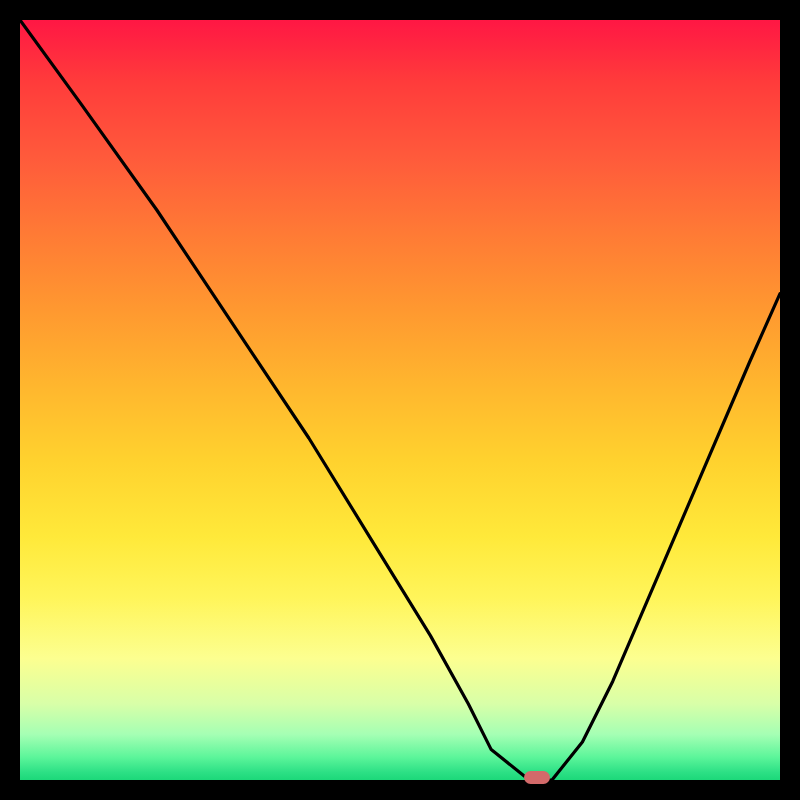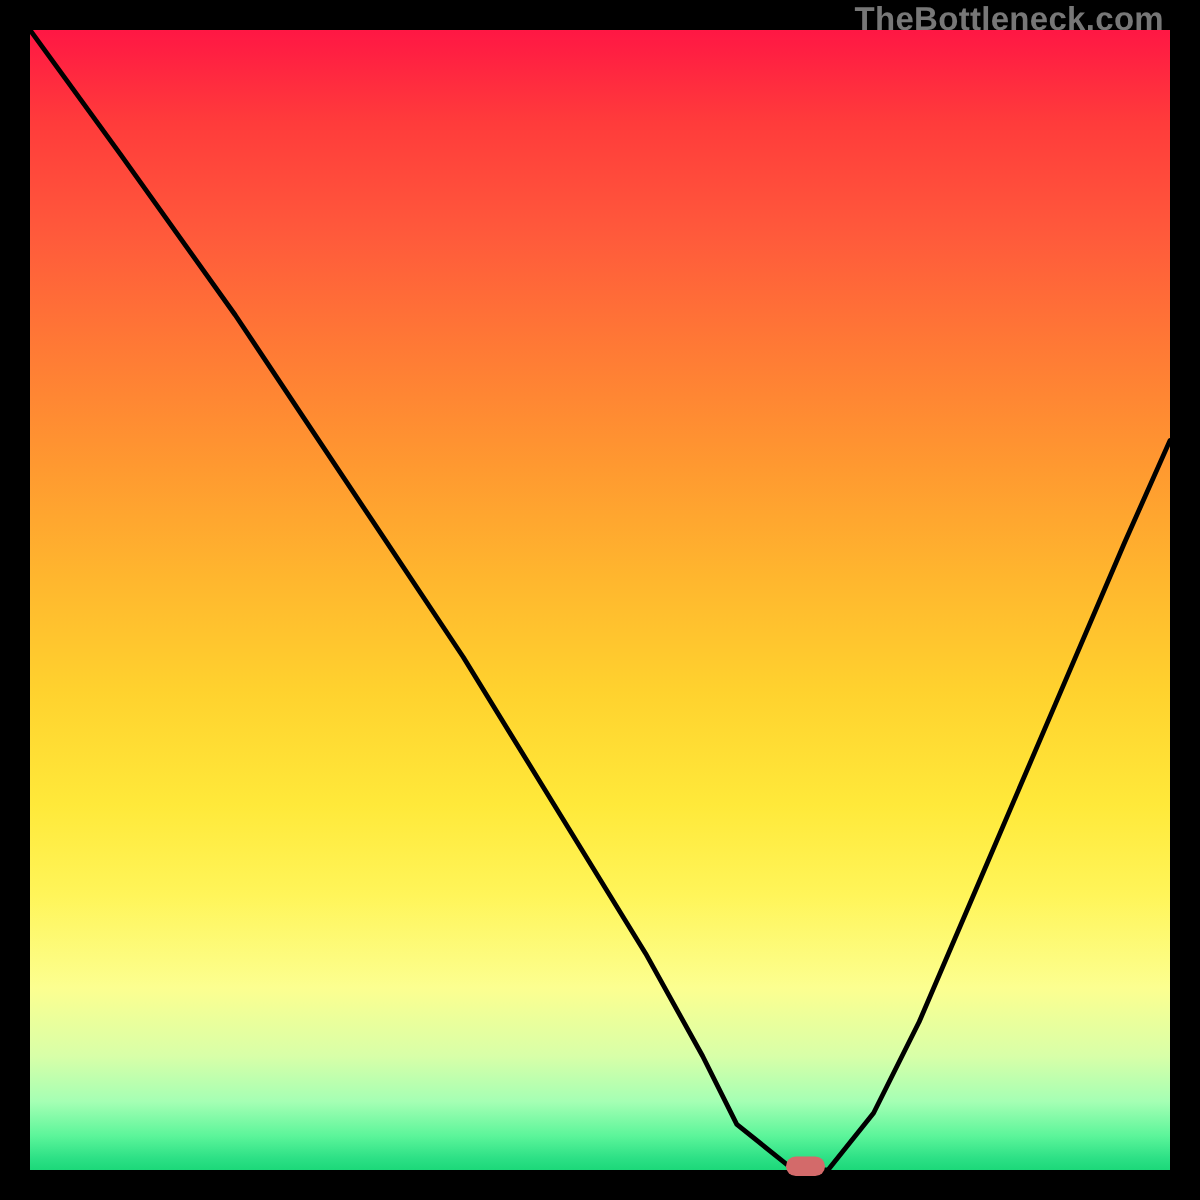--- a/index.html
+++ b/index.html
@@ -66,21 +66,20 @@
     height: 13px;
     border-radius: 7px;
     background: #d36a6a;
   }
 </style>
 </head>
 <body>
 
 <div class="frame">
 
-  <div class="watermark">TheBottleneck.com</div>
 
   <div class="plot-area">
 
     <svg class="curve" viewBox="0 0 760 760" preserveAspectRatio="none">
       <path id="curve-path" d="M0.0 0.0 L60.8 83.6 L136.8 190.0 L182.4 258.4 L228.0 326.8 L288.8 418.0 L349.6 516.8 L410.4 615.6 L448.4 684.0 L471.2 729.6 L509.2 760.0 L532.0 760.0 L562.4 722.0 L592.8 661.2 L638.4 554.8 L684.0 448.4 L729.6 342.0 L760.0 273.6" fill="none" stroke="#000" stroke-width="3.2" stroke-linecap="round" stroke-linejoin="round"></path>
     </svg>
 
     <div class="marker" id="min-marker" style="left: 503.8px; top: 751px; background: rgb(211, 106, 106);"></div>
 
   </div>

